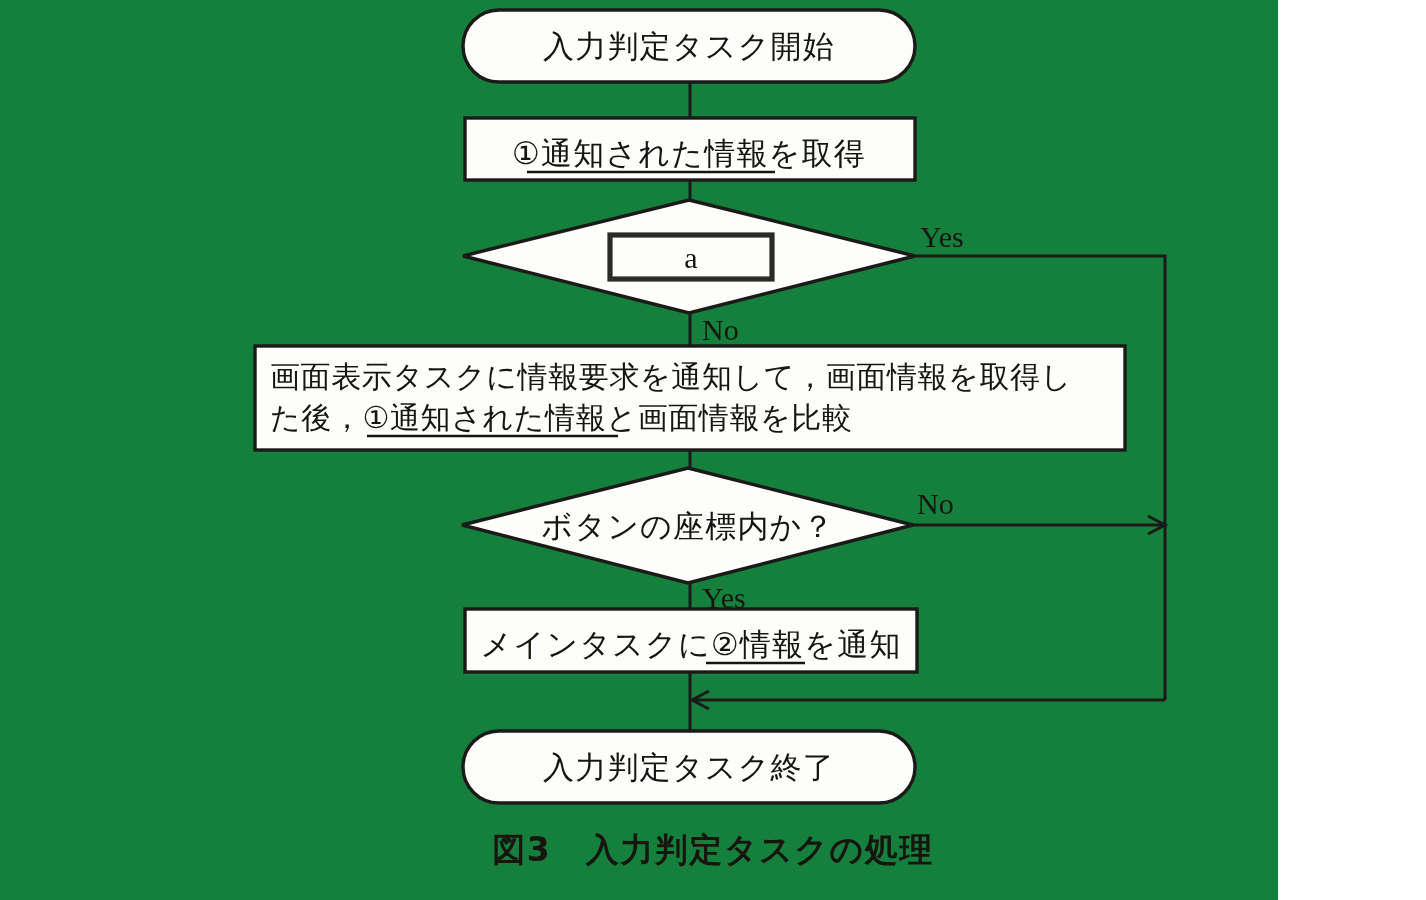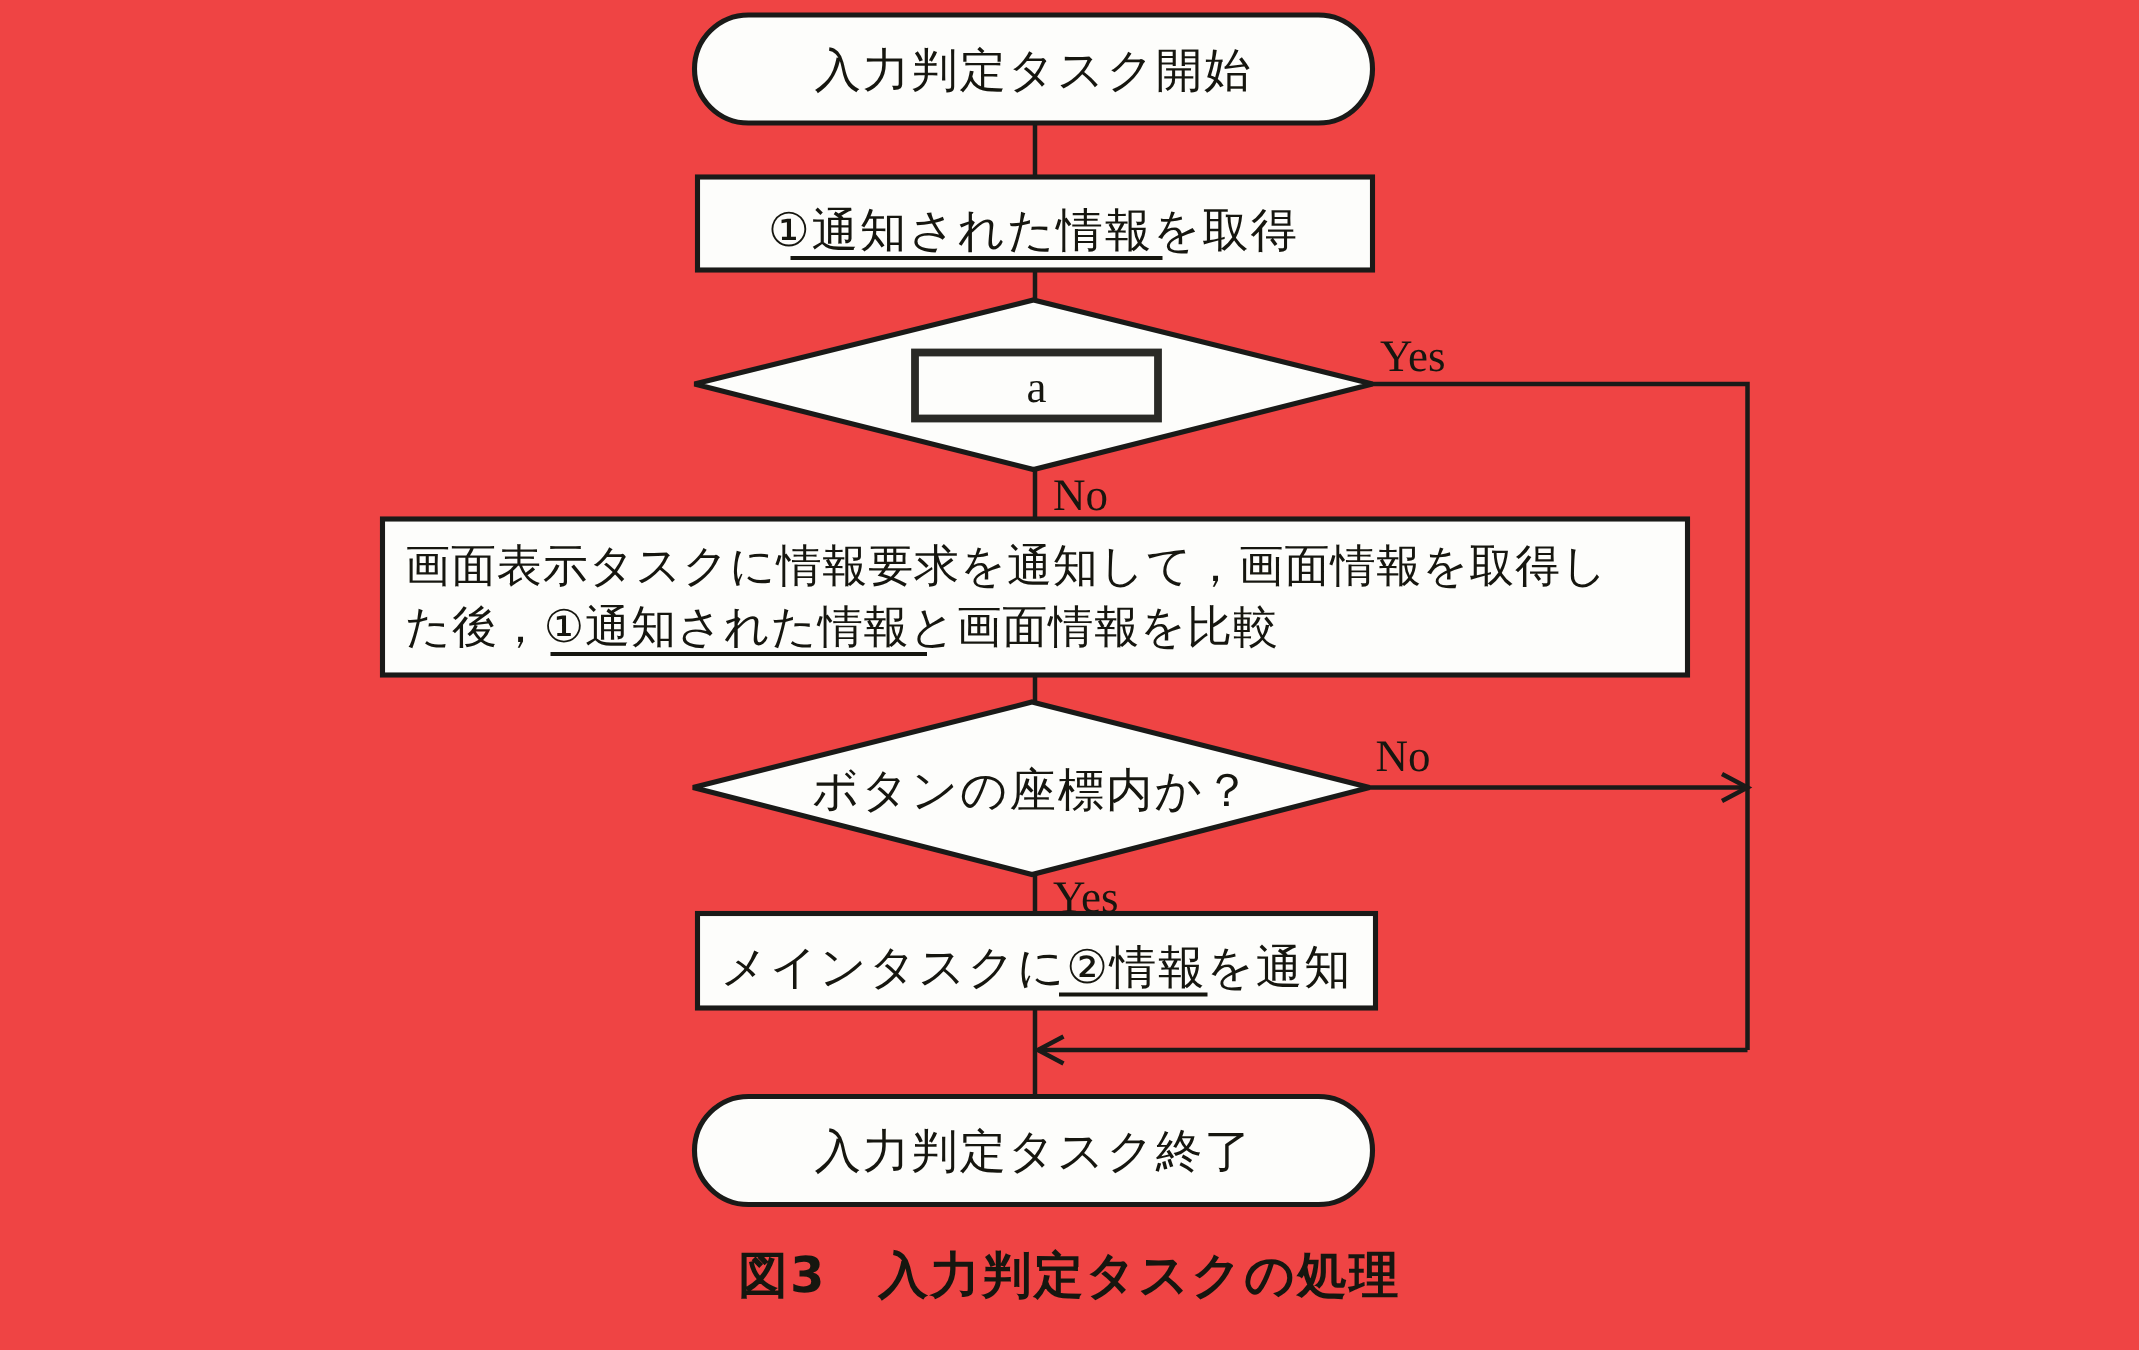--- a/index.html
+++ b/index.html
@@ -12,23 +12,23 @@
     width: 1426px;
     height: 900px;
     font-family: "Liberation Serif", "DejaVu Serif", serif;
     overflow: hidden;
     position: relative;
   }
   #figure-root {
     position: absolute;
     left: 0;
     top: 0;
-    width: 1426px;
+    width: 1278px;
     height: 900px;
-    background: #ef4444;
+    background: #15803d;
   }
   svg.flowchart {
     display: block;
     width: 1426px;
     height: 900px;
   }
   .shape-stroke {
     fill: #fdfdfb;
     stroke: #1a1a18;
     stroke-width: 3.4;

